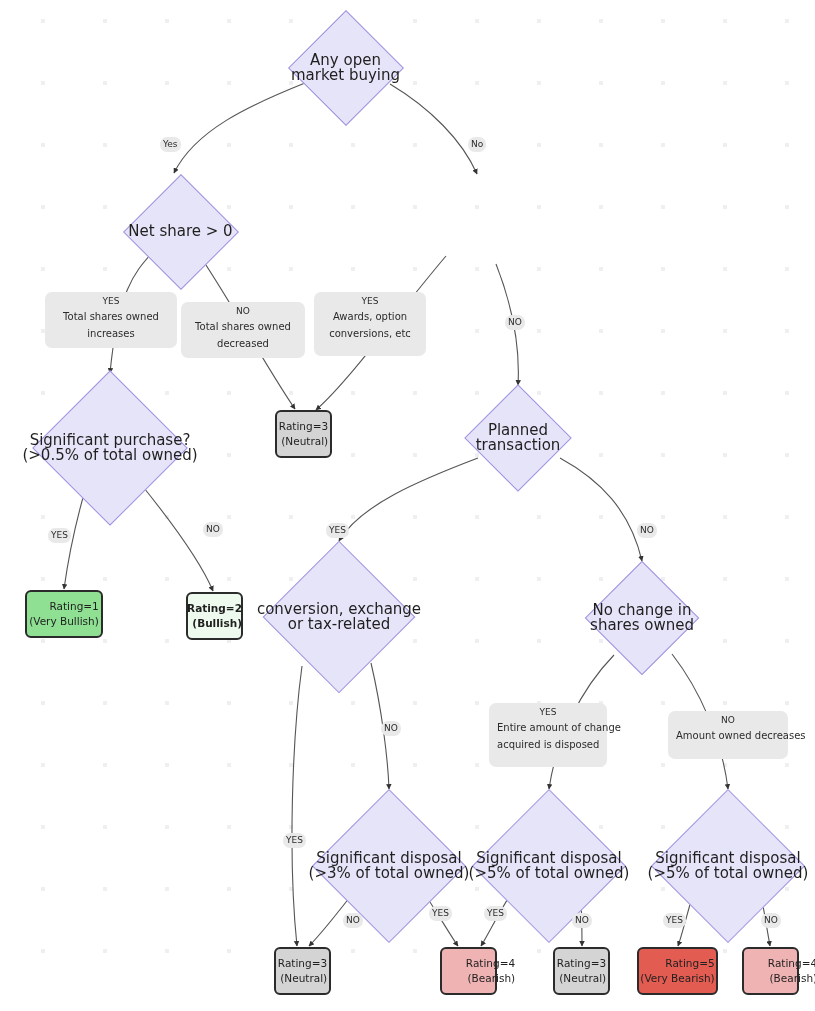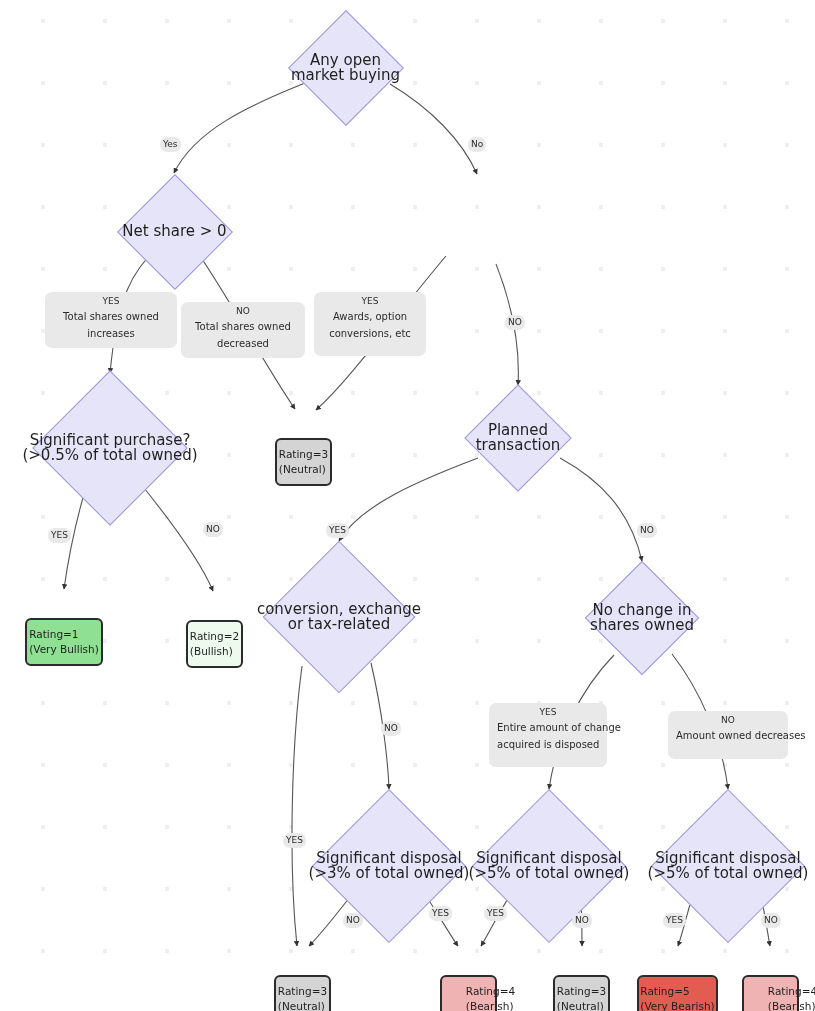--- a/index.html
+++ b/index.html
@@ -53,26 +53,25 @@
     line-height: 15px;
     white-space: nowrap;
   }
   
   .result {
     display: flex;
     align-items: center;
     justify-content: center;
     border: 2.5px solid #2b2b2b;
     border-radius: 6px;
-    text-align: left;
+    text-align: right;
     font-size: 10.5px;
     line-height: 15px;
     color: #1f1f1f;
     white-space: nowrap;
-    margin-top: 28px;
   }
   .fill-neutral      { background: #d4d4d4; }
   .fill-very-bullish { background: #8fe093; }
   .fill-bullish      { background: #eefaee; }
   .fill-bearish      { background: #f0b3b3; padding-left: 44px; }
   .fill-very-bearish { background: #e25c52; }
 
   
   .edge-label {
     position: absolute;
@@ -159,21 +158,21 @@
   </svg>
 
   <div class="node diamond" style="left:289px; top:11px; width:113px; height:113px;">
     <span class="dshape" style="width:80px; height:80px;"></span>
     <span class="dlabel">
       <span>Any open</span><br>
       <span>market buying</span>
     </span>
   </div>
 
-  <div class="node diamond" style="left:118px; top:175px; width:113px; height:113px;">
+  <div class="node diamond" style="left:124px; top:175px; width:113px; height:113px;">
     <span class="dshape" style="width:80px; height:80px;"></span>
     <span class="dlabel">
       <span>Net share &gt; 0</span>
     </span>
   </div>
 
 
   <div class="node diamond" style="left:34px; top:372px; width:152px; height:152px;">
     <span class="dshape" style="width:108px; height:108px;"></span>
     <span class="dlabel">
@@ -237,21 +236,21 @@
     </span>
   </div>
 
   <div class="node result fill-very-bullish" style="left:25px; top:590px; width:78px; height:48px;">
     <span>
       <span>Rating=1</span><br>
       <span>(Very Bullish)</span>
     </span>
   </div>
 
-  <div class="node result fill-bullish" style="left:186px; top:592px; width:57px; height:48px;">
+  <div class="node result fill-bullish" style="left:186px; top:592px; width:57px; height:48px;font-weight:bold;">
     <span>
       <span>Rating=2</span><br>
       <span>(Bullish)</span>
     </span>
   </div>
 
   <div class="node result fill-neutral" style="left:274px; top:947px; width:57px; height:48px;">
     <span>
       <span>Rating=3</span><br>
       <span>(Neutral)</span>

